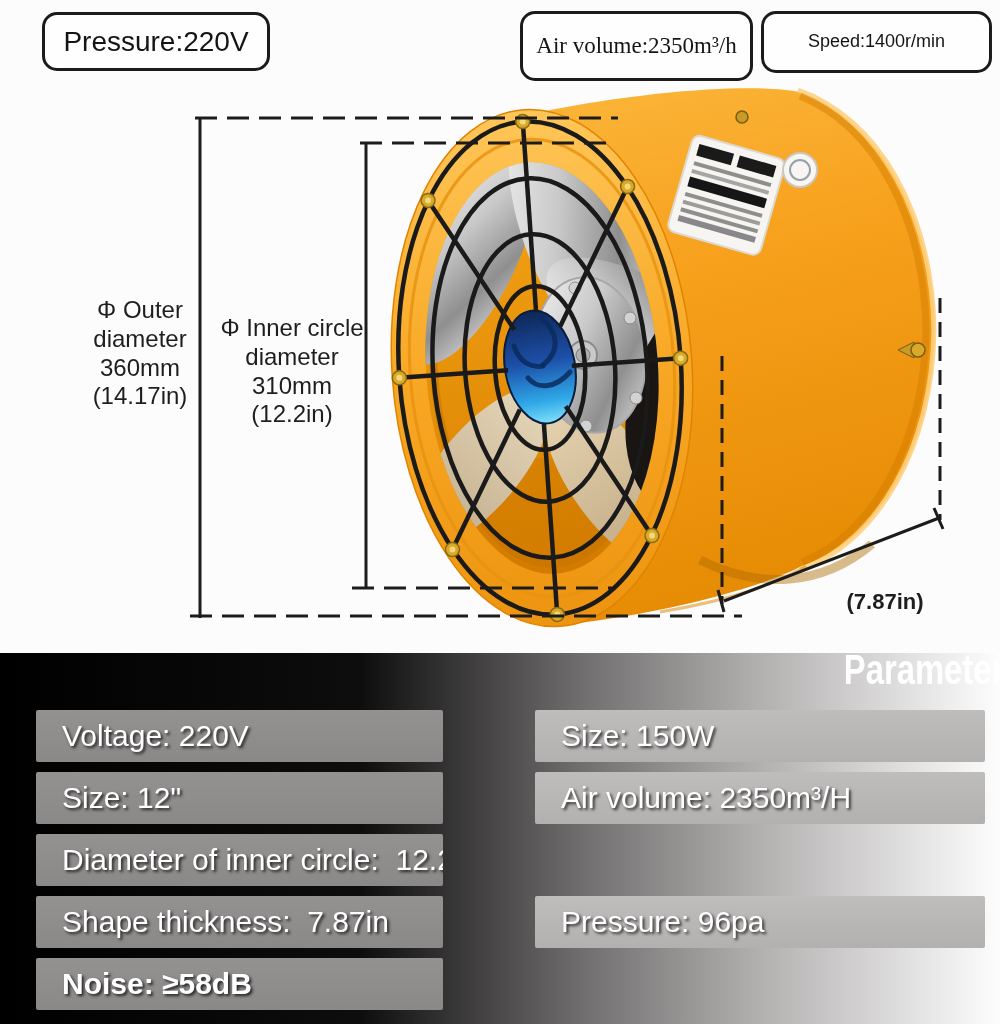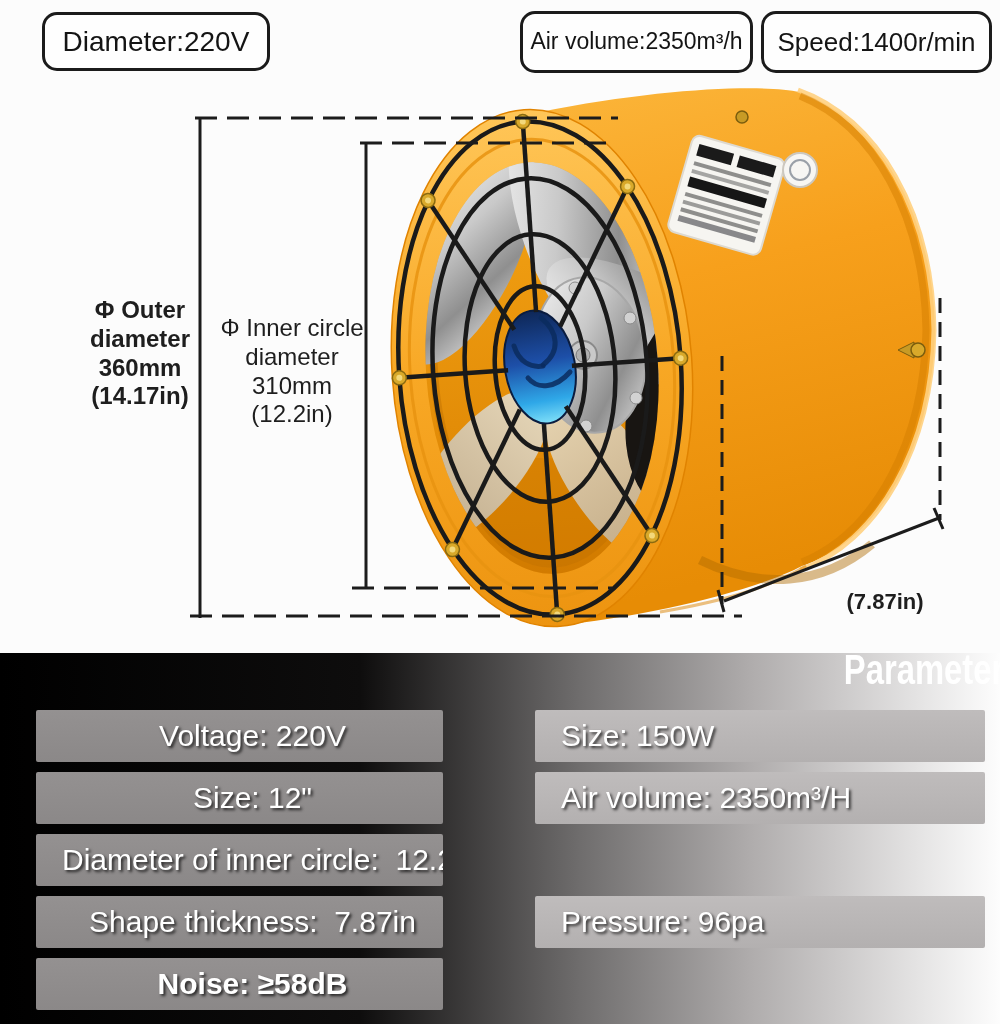--- a/index.html
+++ b/index.html
@@ -7,40 +7,40 @@
        font-family:"Liberation Sans",sans-serif;background:#fcfcfc;}
   
   .photo-area{position:absolute;left:0;top:0;width:1000px;height:653px;background:#fcfcfc;}
   .fan-svg{position:absolute;left:0;top:0;width:1000px;height:653px;}
   
   .badge{position:absolute;background:#fefefe;border:3px solid #1b1b1b;border-radius:15px;
          display:flex;align-items:center;justify-content:center;text-align:center;
          color:#141414;white-space:pre-line;line-height:1.18;box-sizing:border-box;}
   .badge-1{left:42px;top:12px;width:228px;height:59px;font-size:28px;}
   .badge-2{left:306px;top:7px;width:202px;height:66px;font-size:26px;}
-  .badge-3{left:520px;top:11px;width:233px;height:62px;font-size:23px;}
-  .badge-4{left:761px;top:11px;width:231px;height:62px;font-size:26px;}
+  .badge-3{left:520px;top:11px;width:233px;height:70px;font-size:23px;font-family:Liberation Serif, serif;}
+  .badge-4{left:761px;top:11px;width:231px;height:62px;font-size:18px;}
   
   .dim-label{position:absolute;color:#1e1e1e;text-align:center;white-space:pre-line;
              font-size:24px;line-height:1.2;}
-  .dim-outer{left:78px;top:296px;width:124px;font-weight:bold;}
+  .dim-outer{left:78px;top:296px;width:124px;}
   .dim-inner{left:210px;top:314px;width:164px;}
   .dim-thickness{left:812px;top:556px;width:146px;}
   .dim-thickness .bold-line{font-weight:bold;font-size:22px;display:block;margin-top:4px;}
   
   .panel{position:absolute;left:0;top:653px;width:1000px;height:371px;
          background:linear-gradient(90deg,#000 0%,#0e0d0d 36%,#6f6d6d 58%,#aFACAC 75%,#e5e4e4 92%,#fdfdfd 100%);}
   .panel-title{position:absolute;left:0;right:4px;top:-6px;text-align:right;color:#fff;
                font-size:40px;font-weight:bold;}
   .panel-title span{display:inline-block;transform:scaleX(.82) scaleY(1.06);letter-spacing:0px;
                     position:relative;left:38px;}
   .bar{position:absolute;height:52px;border-radius:2px;color:#fff;font-size:30px;
        line-height:52px;padding-left:26px;box-sizing:border-box;white-space:pre;
        text-shadow:2px 2px 3px rgba(0,0,0,.75);overflow:hidden;}
-  .bar-left{left:36px;width:407px;background:linear-gradient(180deg,#949191 0%,#8b8888 100%);text-align:center;}
+  .bar-left{left:36px;width:407px;background:linear-gradient(180deg,#949191 0%,#8b8888 100%);}
   .bar-right{left:535px;width:450px;background:linear-gradient(180deg,#bfbcbc 0%,#b3b0b0 100%);}
   .r1{top:57px;} .r2{top:119px;} .r3{top:181px;} .r4{top:243px;} .r5{top:305px;font-weight:bold;}
 </style>
 </head>
 <body>
 
 <div class="photo-area">
 
   <svg class="fan-svg" viewBox="0 0 1000 653">
     <defs>
@@ -196,21 +196,21 @@
       <line x1="352" y1="588" x2="612" y2="588" stroke-dasharray="22 10"></line>
       <line x1="190" y1="616" x2="742" y2="616" stroke-dasharray="22 10"></line>
       <line x1="722" y1="356" x2="722" y2="604" stroke-dasharray="15 9"></line>
       <line x1="940" y1="298" x2="940" y2="520" stroke-dasharray="15 9"></line>
       <line x1="724" y1="601" x2="939" y2="518"></line>
       <line x1="718" y1="590" x2="724" y2="612"></line>
       <line x1="934" y1="508" x2="943" y2="529"></line>
     </g>
   </svg>
 
-  <div class="badge badge-1">Diameter:220V</div>
+  <div class="badge badge-1">Pressure:220V</div>
   <div class="badge badge-3">Air volume:2350m³/h</div>
   <div class="badge badge-4">Speed:1400r/min</div>
 
   <div class="dim-label dim-outer">Φ Outer
 diameter
 360mm
 (14.17in)</div>
   <div class="dim-label dim-inner">Φ Inner circle
 diameter
 310mm

